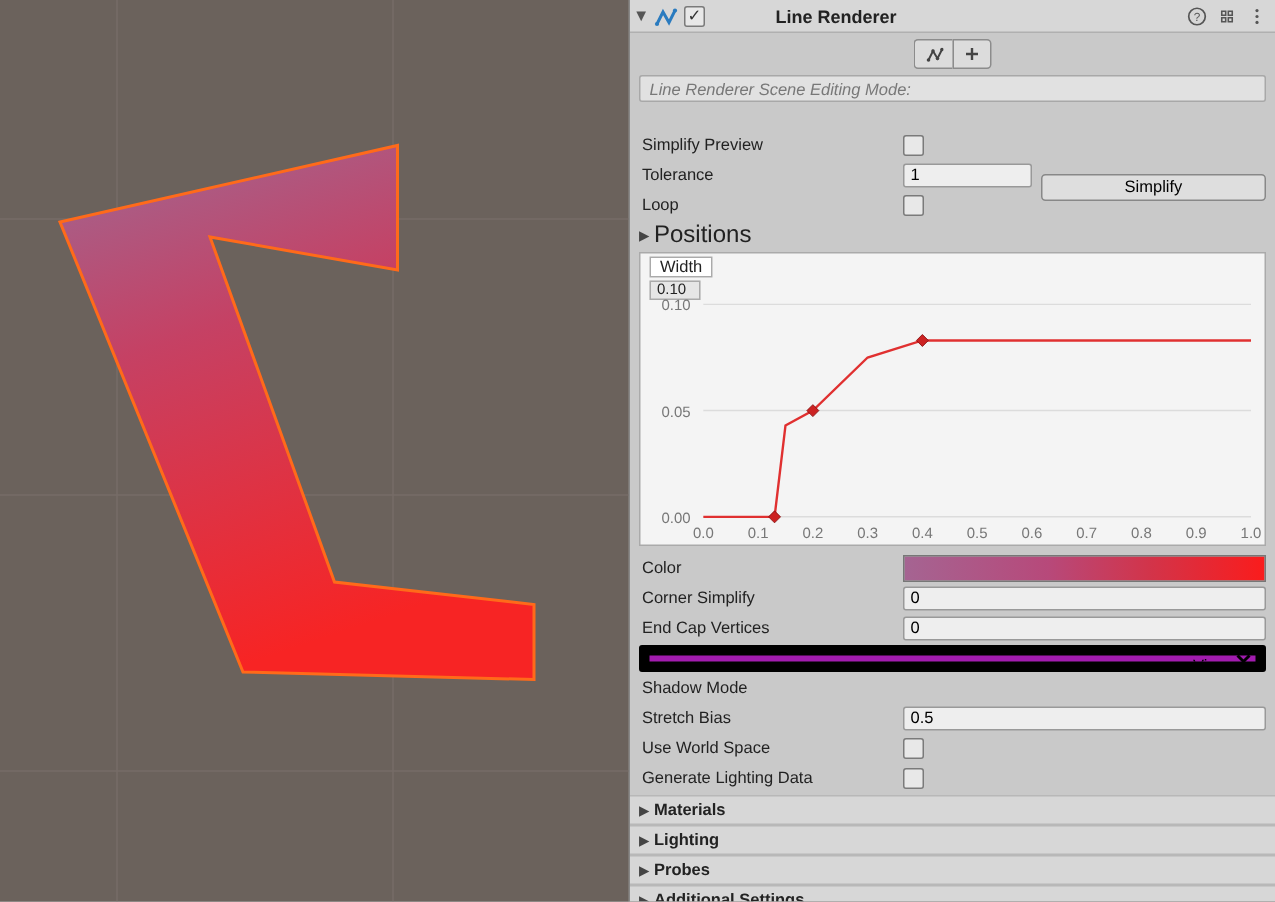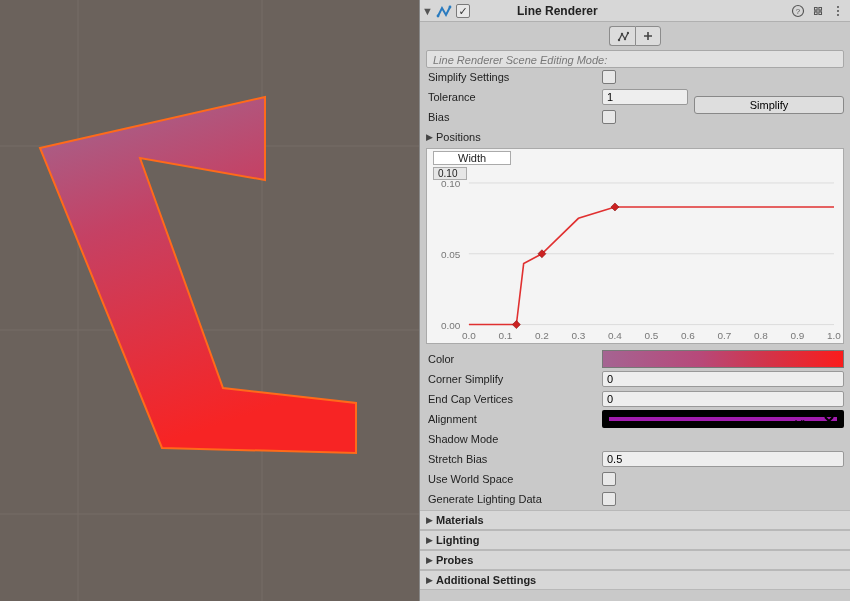--- a/index.html
+++ b/index.html
@@ -23,36 +23,36 @@
 
   .body { padding: 4px 6px 0 6px; flex: 1; overflow: hidden; }
 
   .tool-row { display: flex; justify-content: center; margin-bottom: 4px; }
   .seg { display: flex; }
   .seg button { width: 26px; height: 20px; background: #dcdcdc; border:1px solid #8c8c8c; display:flex; align-items:center; justify-content:center; }
   .seg button:first-child { border-radius: 3px 0 0 3px; border-right: none; }
   .seg button:last-child  { border-radius: 0 3px 3px 0; }
   .seg button svg { width:12px; height:12px; fill:#444; }
 
-  .mode-strip { height: 18px; line-height:18px; background: #e1e1e1; border:1px solid #a8a8a8; border-radius:2px; padding:0 6px; color:#787878; font-style: italic; font-size:11px; margin-bottom:0; }
+  .mode-strip { height: 18px; line-height:18px; background: #e1e1e1; border:1px solid #a8a8a8; border-radius:2px; padding:0 6px; color:#787878; font-style: italic; font-size:11px; margin-bottom:20px; }
 
   .prop { display:flex; align-items:center; height:18px; margin-bottom:2px; }
   .prop .label { flex:0 0 176px; padding-left:2px; }
   .prop .val   { flex:1; display:flex; align-items:center; gap:6px; }
   .prop input[type=text]{ width:100%; height:16px; border:1px solid #999; background:#eeeeee; padding:0 4px; font-size:11px; border-radius:2px; }
   .prop input[type=checkbox]{ width:14px; height:14px; accent-color:#8f8f8f; }
   .prop button.action{ height:18px; padding:0 18px; border:1px solid #888; background:#dedede; border-radius:3px; font-size:11px;margin-top:16px; }
   .prop select{ width:100%; height:18px; border:7px solid #000000; background:#a21caf; font-size:11px; padding:0 2px; border-radius:2px;text-align:right;}
   .foldout { display:flex; align-items:center; height:18px; padding-left:0; margin-bottom:2px;}
   .foldout .arrow{ width:10px; font-size:9px; color:#444;}
-  .foldout .label{ font-size:11px;}
+  .foldout .label{ font-size:16px;}
 
   
   .curve-wrap{ background:#f4f4f4; border:1px solid #aaa; padding:6px 6px 2px 6px; margin:2px 0 6px 0; position:relative; height:196px; }
-  .curve-wrap .w-label{ position:absolute; top:2px; left:6px; background:#fff; border:1px solid #aaa; padding:0 24px; font-size:11px;}
+  .curve-wrap .w-label{ position:absolute; top:2px; left:6px; background:#fff; border:1px solid #aaa; padding:0 6px; font-size:11px;}
   .curve-wrap .w-val  { position:absolute; top:18px; left:6px; background:#e6e6e6; border:1px solid #aaa; padding:0 4px; font-size:10px; width:34px;}
   .curve-wrap svg{ position:absolute; inset:0; }
   .tick{ font:10px Arial; fill:#777; }
 
   
   .colorfield{ height:18px; border:1px solid #777; background:linear-gradient(90deg,#a56492 0%,#b7497a 40%,#d2344a 68%,#fa1c1c 100%); flex:1;}
 
   .section{ background:#d7d7d7; height:20px; display:flex; align-items:center; border-top:1px solid #b8b8b8; border-bottom:1px solid #b8b8b8; padding-left:6px; margin-top:0;}
   .section .arrow{ width:10px; font-size:9px; color:#444;}
   .section .label{ font-weight:bold; font-size:11px;}
@@ -145,36 +145,36 @@
           <svg viewBox="0 0 12 12">
               <path d="M6 2v8M2 6h8" stroke="#444" stroke-width="1.6"></path>
             </svg>
         </button>
       </div>
     </div>
 
     <div class="mode-strip">Line Renderer Scene Editing Mode:</div>
 
     <div class="prop">
-      <span class="label">Simplify Settings</span>
+      <span class="label">Simplify Preview</span>
       <span class="val">
           <input type="checkbox" style="">
         </span>
     </div>
 
     <div class="prop">
       <span class="label">Tolerance</span>
       <span class="val">
         <input type="text" style="flex: 0 0 86px;" value="1">
         <button class="action" style="flex:1">Simplify</button>
       </span>
     </div>
 
     <div class="prop">
-      <span class="label">Bias</span>
+      <span class="label">Loop</span>
       <span class="val">
           <input type="checkbox" style="">
         </span>
     </div>
 
     <div class="foldout">
       <span class="arrow">▶</span>
       <span class="label">Positions</span>
     </div>
 
@@ -232,21 +232,20 @@
     </div>
 
     <div class="prop">
       <span class="label">End Cap Vertices</span>
       <span class="val">
           <input type="text" value="0" style="">
         </span>
     </div>
 
     <div class="prop">
-      <span class="label">Alignment</span>
       <span class="val">
           <select><option>View</option></select>
         </span>
     </div>
 
     <div class="prop">
       <span class="label">Shadow Mode</span>
     </div>
 
     <div class="prop">

